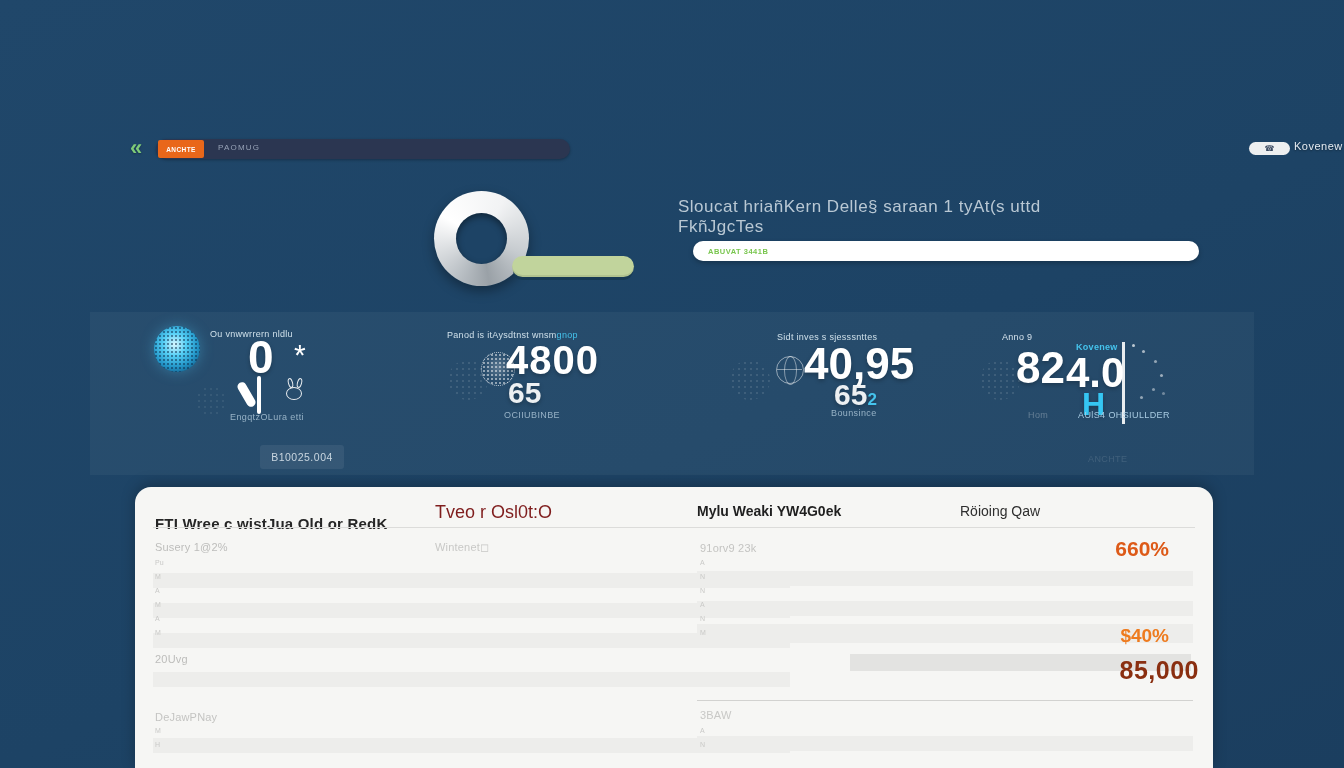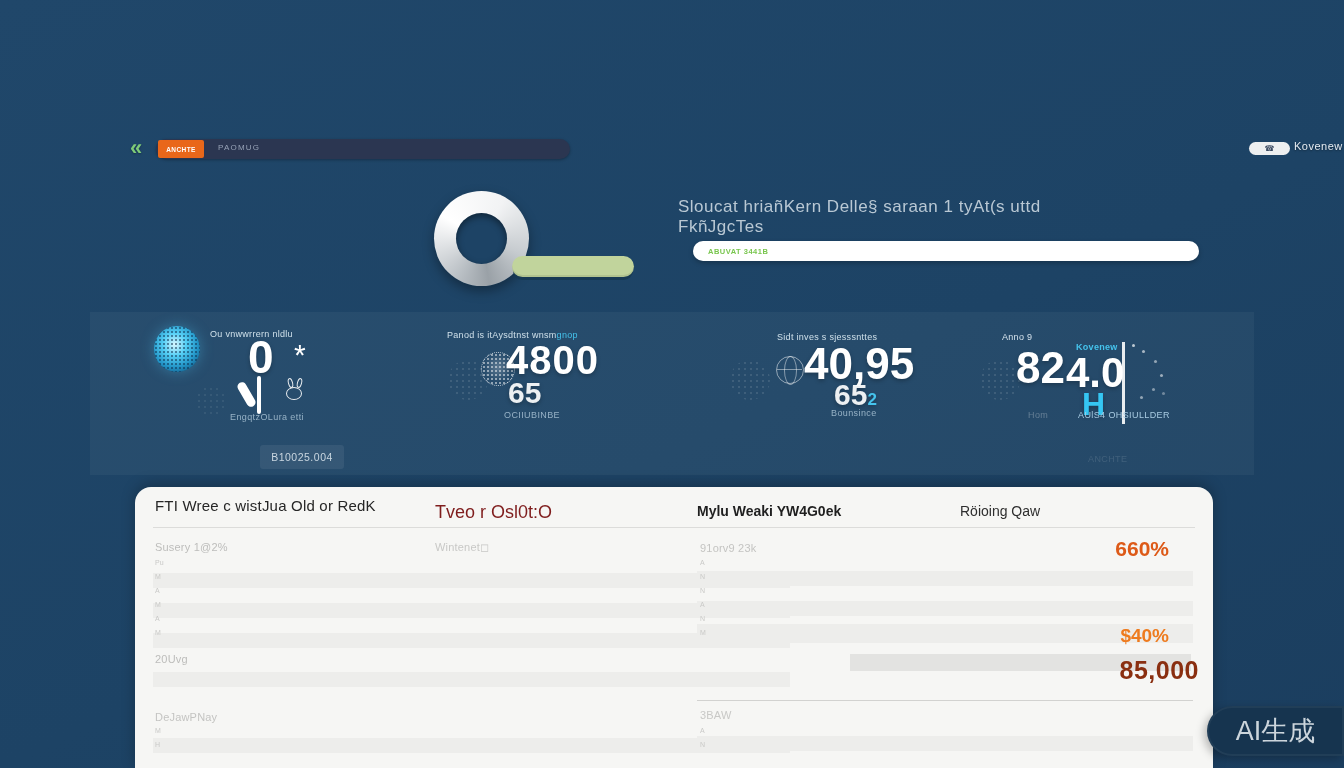--- a/index.html
+++ b/index.html
@@ -46,21 +46,21 @@
   .bunny .e1{left:2px;top:0;width:5px;height:10px;transform:rotate(-15deg)}
   .bunny .e2{right:2px;top:0;width:5px;height:10px;transform:rotate(15deg)}
   .bunny .bh{left:0;top:9px;width:16px;height:13px}
   .sbadge{left:260px;top:445px;width:84px;height:24px;background:rgba(255,255,255,.07);border-radius:3px;display:flex;align-items:center;justify-content:center;font-size:10.5px;color:#c9d6e0;letter-spacing:.5px}
   .vline4{left:1122px;top:342px;width:3px;height:82px;background:rgba(255,255,255,.9)}
   .scatter{left:1132px;top:344px;width:3px;height:3px;border-radius:50%;background:rgba(255,255,255,.7);box-shadow:10px 6px 0 rgba(255,255,255,.6),22px 16px 0 rgba(255,255,255,.5),28px 30px 0 rgba(255,255,255,.55),20px 44px 0 rgba(255,255,255,.45),8px 52px 0 rgba(255,255,255,.5),30px 48px 0 rgba(255,255,255,.35)}
 
   
   .card{left:135px;top:487px;width:1078px;height:281px;background:#f6f6f4;border-radius:16px 16px 0 0;overflow:hidden;box-shadow:0 -3px 14px rgba(0,0,0,.25)}
   .card .abs{position:absolute}
-  .h1{left:20px;top:10px;font-size:15px;font-weight:400;color:#262626;letter-spacing:.2px}
+  .h1{left:20px;top:28px;font-size:15px;font-weight:700;color:#262626;letter-spacing:.2px}
   .h2{left:300px;top:15px;font-size:18px;color:#7f1d1d}
   .h3{left:562px;top:16px;font-size:14px;font-weight:700;color:#1f1f1f}
   .h4{left:825px;top:16px;font-size:14px;font-weight:500;color:#2e2e2e}
   .hdiv{left:18px;top:40px;width:1042px;height:1px;background:#dcdcda}
   .cell{font-size:11px;color:#bdbdbb;letter-spacing:.2px}
   .stripe{left:18px;width:637px;height:15px;background:#ededeb}
   .stripeR{left:562px;width:496px;height:15px;background:#ededeb}
   .v1{right:44px;top:50px;font-size:21px;font-weight:700;color:#dd5a18}
   .v2{right:44px;top:138px;font-size:19px;font-weight:700;color:#ee7b1e}
   .v3{right:14px;top:169px;font-size:25px;font-weight:800;color:#8a2f10;letter-spacing:.5px}
@@ -180,15 +180,14 @@
     <div class="abs mcol" style="left:20px;top:240px">
         <span class="mk">M</span>
         <span class="mk">H</span>
       </div>
     <div class="abs mcol" style="left:565px;top:240px">
         <span class="mk">A</span>
         <span class="mk">N</span>
       </div>
   </div>
 
-  <div class="abs wm">AI生成</div>
 
 </div>
 
 </body></html>

